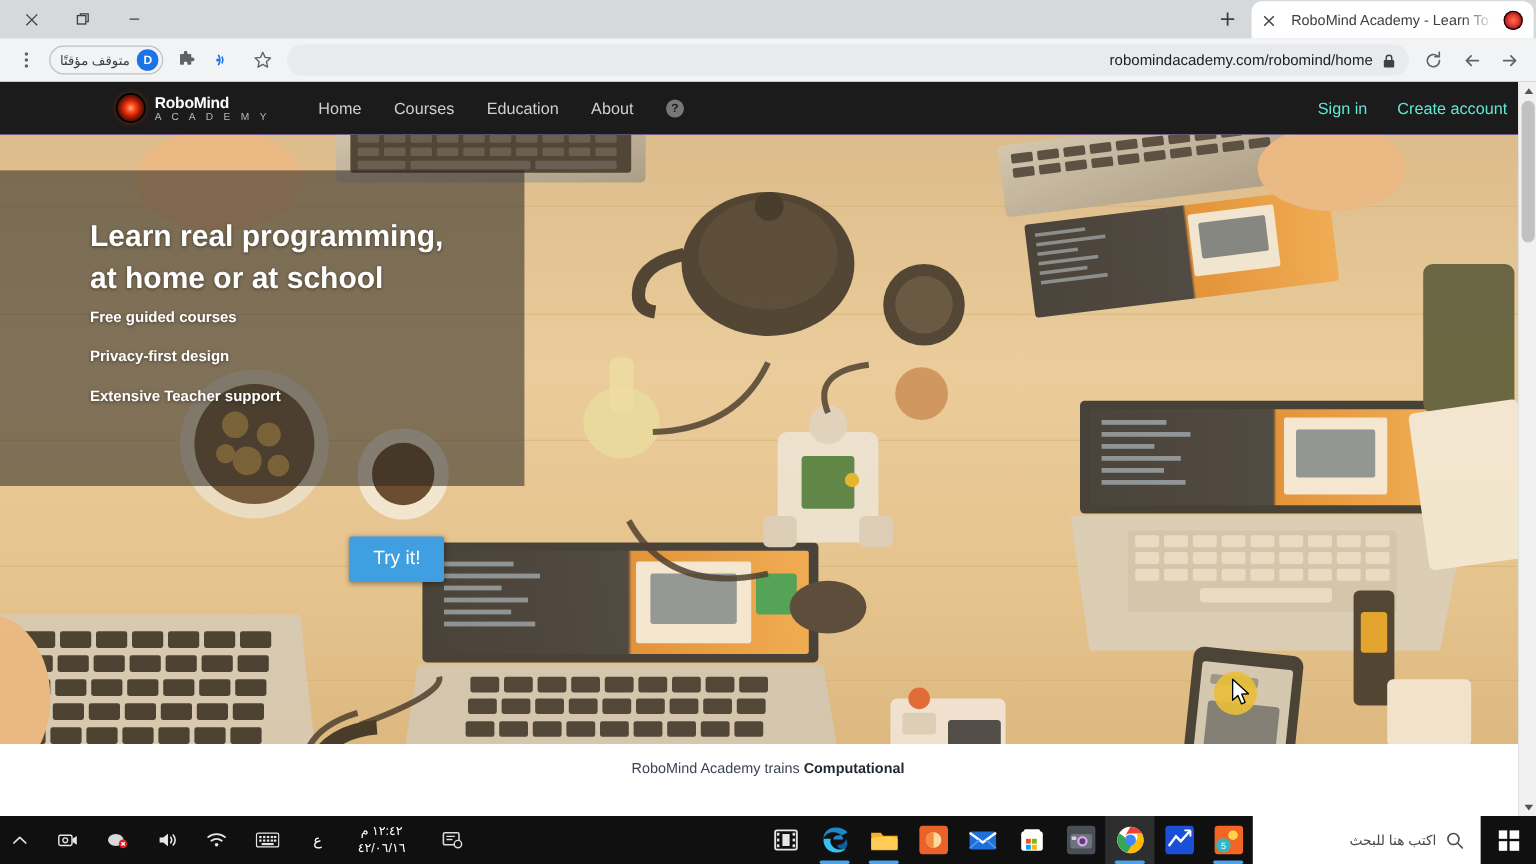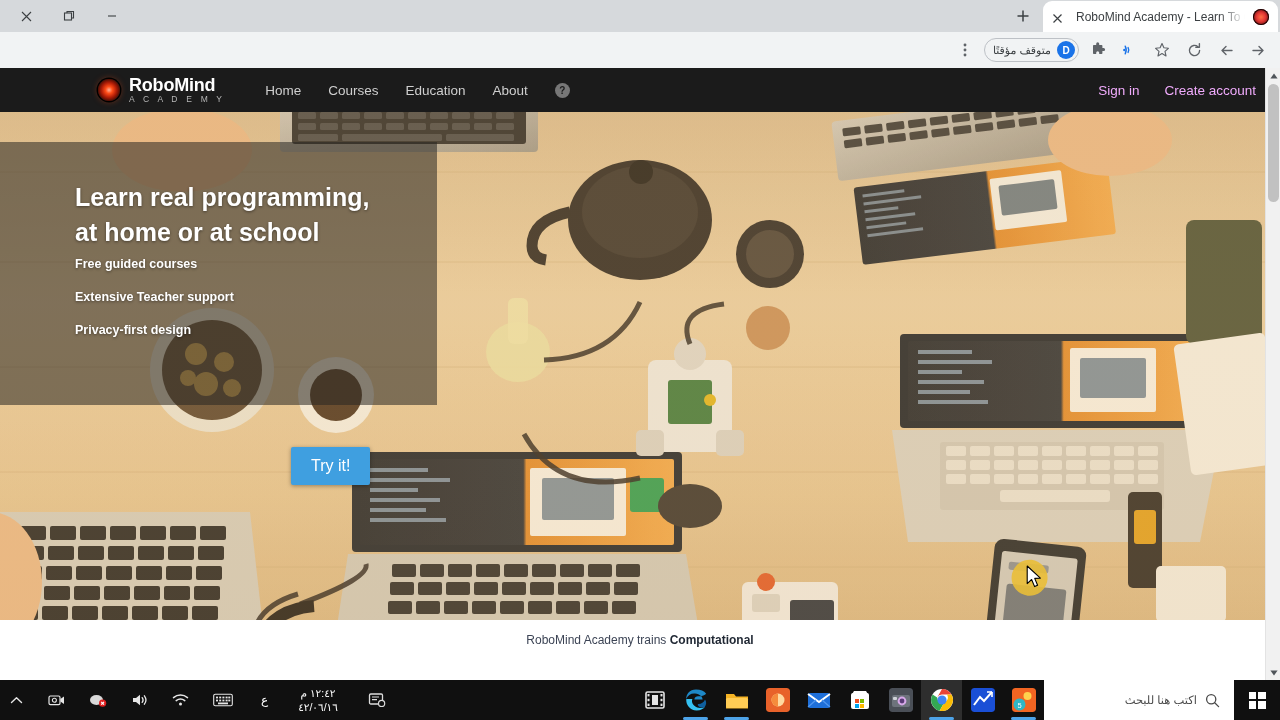--- a/index.html
+++ b/index.html
@@ -103,31 +103,31 @@
     display:flex; align-items:center; padding:0 24px 0 98px;
     z-index:5;
   }
   .brand { display:flex; align-items:center; gap:9px; }
   .brand-mark {
     width:22px; height:22px; border-radius:50%;
     background: radial-gradient(circle at 50% 50%, #ffb199 0%, #ff4e19 22%, #b01c06 48%, #3d0c04 74%, #141414 100%);
     box-shadow: 0 0 0 1.5px #000, 0 0 6px rgba(255,80,20,.5);
   }
   .brand-text { line-height:1; }
-  .brand-name { font-size:18px; font-weight:bold; color:#fff; letter-spacing:-.2px; }
+  .brand-name { font-size:13px; font-weight:bold; color:#fff; letter-spacing:-.2px; }
   .brand-sub { font-size:8.5px; color:#b6b6b6; letter-spacing:3.2px; margin-top:1px; }
   .nav-links { display:flex; align-items:center; gap:27px; margin-left:40px; }
   .nav-link { font-size:13.5px; color:#cfcfcf; white-space:nowrap; }
   .nav-help {
     width:15px; height:15px; border-radius:50%;
     background:#777; color:#1b1b1b; font-size:10px; font-weight:bold;
     display:flex; align-items:center; justify-content:center;
   }
   .nav-right { margin-left:auto; display:flex; align-items:center; gap:25px; }
-  .nav-right .nav-link { font-size:13.5px; color:#f0abfc; }
+  .nav-right .nav-link { font-size:13.5px; color:#5eead4; }
 
   
   .hero { position:relative; width:100%; height:548px; overflow:hidden; background:#6d28d9;text-decoration:underline; }
   .hero-photo { position:absolute; inset:0; }
 
   .hero-overlay {
     position:absolute; left:0; top:30px; width:437px; height:263px;
     background:rgba(40,38,34,.55);
     padding:38px 0 0 75px;
   }
@@ -271,20 +271,29 @@
             <path d="M14 8.5 H4 M8 4.5 L4 8.5 L8 12.5" stroke="#5f6368" stroke-width="1.4" fill="none" stroke-linecap="round" stroke-linejoin="round"></path>
           </svg>
       </div>
       <div class="tb-icon">
         <svg width="17" height="17" viewBox="0 0 17 17">
           <path d="M13.6 8.5 a5.1 5.1 0 1 1 -1.7 -3.8" stroke="#5f6368" stroke-width="1.4" fill="none" stroke-linecap="round"></path>
           <path d="M13.4 1.6 V5.2 H9.8" stroke="#5f6368" stroke-width="1.4" fill="none" stroke-linecap="round" stroke-linejoin="round"></path>
         </svg>
       </div>
 
+      <div class="omnibox">
+        <div class="lock">
+          <svg width="11" height="12" viewBox="0 0 11 12">
+              <rect x="1.2" y="5" width="8.6" height="6.3" rx="1" fill="#3c4043"></rect>
+              <path d="M3.2 5 V3.4 a2.3 2.3 0 0 1 4.6 0 V5" stroke="#3c4043" stroke-width="1.2" fill="none"></path>
+            </svg>
+        </div>
+        <div class="omnibox-url">robomindacademy.com/robomind/home</div>
+      </div>
 
       <div class="tb-icon">
         <svg width="16" height="16" viewBox="0 0 16 16">
             <path d="M8 1.6 L9.9 5.8 L14.4 6.3 L11 9.4 L12 13.9 L8 11.6 L4 13.9 L5 9.4 L1.6 6.3 L6.1 5.8 Z" stroke="#5f6368" stroke-width="1.15" fill="none" stroke-linejoin="round"></path>
           </svg>
       </div>
       <div class="tb-icon blue">
         <svg width="16" height="16" viewBox="0 0 16 16">
           <path d="M3.2 4.2 a8 8 0 0 1 0 7.6" stroke="#1a73e8" stroke-width="1.4" fill="none" stroke-linecap="round"></path>
           <path d="M6.1 5.6 a5 5 0 0 1 0 4.8" stroke="#1a73e8" stroke-width="1.4" fill="none" stroke-linecap="round"></path>
@@ -686,22 +695,22 @@
           <rect width="1280" height="548" fill="url(#wood)" opacity=".08"></rect>
         </svg>
 
         <div class="hero-overlay">
           <div class="hero-h1">
             <div>Learn real programming,</div>
             <div>at home or at school</div>
           </div>
           <div class="hero-bullets">
             <div class="hero-bullet">Free guided courses</div>
+            <div class="hero-bullet">Privacy-first design</div>
             <div class="hero-bullet">Extensive Teacher support</div>
-            <div class="hero-bullet">Privacy-first design</div>
           </div>
         </div>
 
         <button class="try-btn">Try it!</button>
 
         <div class="hero-caption">
           <span><span>RoboMind Academy trains </span><b>Computational</b></span>
         </div>
       </div>
     </div>

